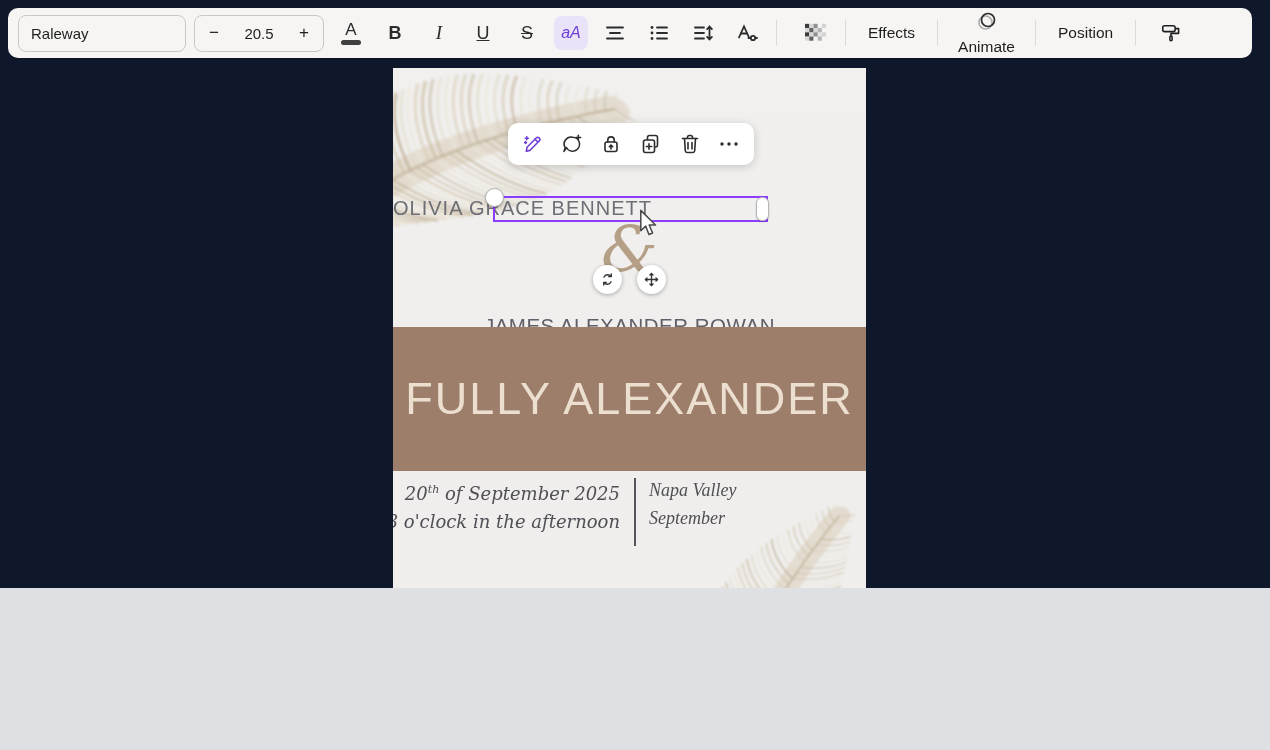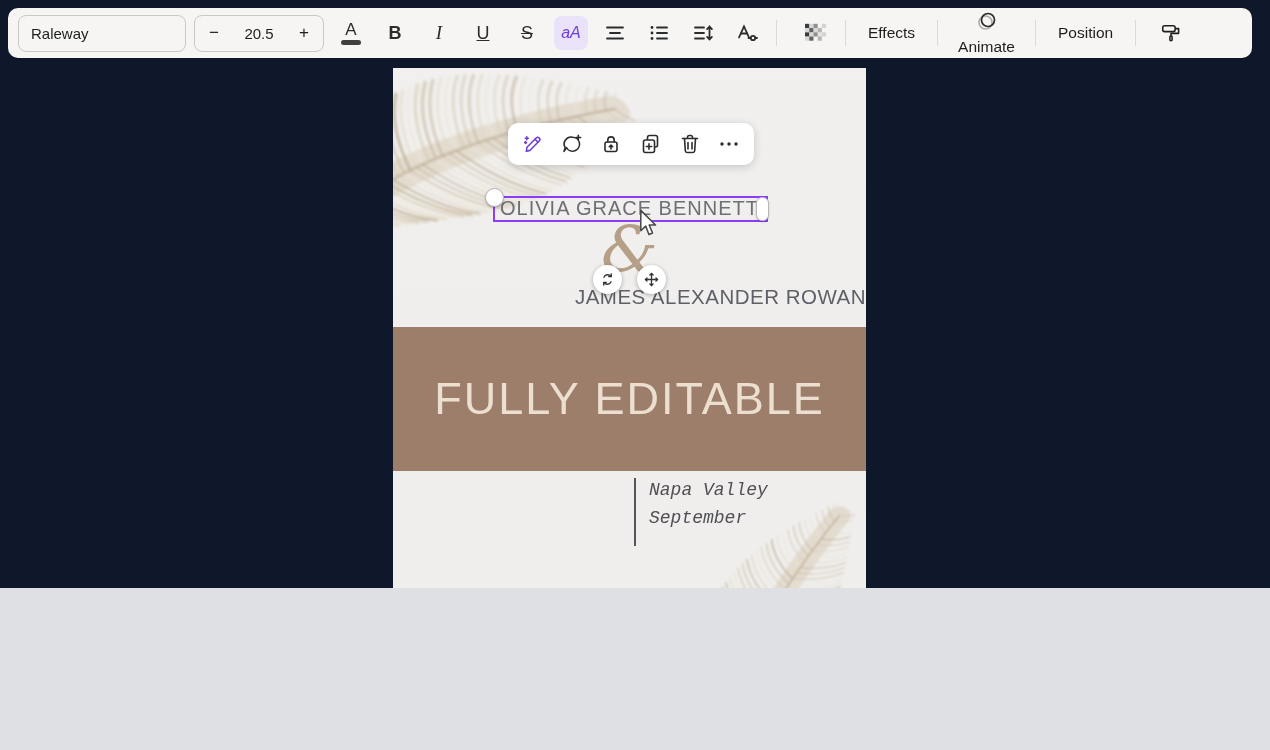--- a/index.html
+++ b/index.html
@@ -33,34 +33,34 @@
   .animate-group{display:flex;align-items:center;gap:6px;padding:0 8px;cursor:pointer;
                  font-size:15.5px;color:#1e1e1e;white-space:nowrap;flex-direction:column;}
   .roller-btn{margin-left:6px;}
 
   
   .card{position:absolute;left:393px;top:68px;width:473px;height:665px;overflow:hidden;
         background:linear-gradient(180deg,#f1f0ef 0%,#efeeec 55%,#f0efee 100%);}
   .plume-tl{position:absolute;left:-42px;top:-44px;width:268px;height:280px;transform:rotate(34deg);}
   .plume-br{position:absolute;right:-12px;bottom:-6px;width:182px;height:242px;}
   .plume-tl svg,.plume-br svg{width:100%;height:100%;}
-  .bride{position:absolute;top:129px;left:0;width:100%;text-align:center;font-size:20px;
+  .bride{position:absolute;top:129px;left:0;width:100%;font-size:20px;
          letter-spacing:1px;color:#6e6e77;}
   .amp{position:absolute;top:150px;left:0;width:100%;text-align:center;
        font-family:"DejaVu Serif",serif;font-style:italic;font-size:64px;color:#b5a087;line-height:1;}
-  .groom{position:absolute;top:217px;left:0;width:100%;text-align:right;font-size:20.5px;
+  .groom{position:absolute;top:246px;left:0;width:100%;text-align:center;font-size:20.5px;
          letter-spacing:.5px;color:#5f5f68;}
   .banner{position:absolute;left:0;top:259px;width:100%;height:144px;background:#9c7e6b;
           display:flex;align-items:center;justify-content:center;}
   .banner-text{font-size:45px;letter-spacing:2px;color:#ecdfcf;}
   .datecol{position:absolute;top:408px;right:246px;text-align:right;font-family:"DejaVu Serif",serif;
            font-style:italic;font-size:18px;color:#504f55;line-height:28px;white-space:nowrap;}
   .datecol sup{font-size:11px;}
   .colsep{position:absolute;left:241px;top:410px;width:1.5px;height:68px;background:#56555b;}
-  .venuecol{position:absolute;top:408px;left:256px;text-align:left;font-family:Liberation Mono, monospace;
+  .venuecol{position:absolute;top:408px;left:256px;text-align:left;font-family:Liberation Serif, serif;
             font-style:italic;font-size:18px;color:#504f55;line-height:28px;white-space:nowrap;}
   .footer-note{position:absolute;top:551px;left:0;width:100%;text-align:center;font-style:italic;
                font-size:15px;color:#565660;letter-spacing:.3px;}
 
   
   .ftoolbar{position:absolute;left:508px;top:123px;width:246px;height:42px;background:#fff;
             border-radius:10px;box-shadow:0 2px 10px rgba(0,0,0,.18);display:flex;align-items:center;
             justify-content:space-between;padding:0 13px;box-sizing:border-box;z-index:30;}
   .ficon{width:24px;height:24px;cursor:pointer;flex:none;}
   .ficon svg{width:24px;height:24px;display:block;}
@@ -384,23 +384,27 @@
             <path d="M24 252 Q40 150 126 20" fill="none" stroke="#b8a88d" stroke-width="1.5" opacity=".75"></path>
           </g>
         </svg>
     </div>
 
     <div class="bride">OLIVIA GRACE BENNETT</div>
     <div class="amp">&amp;</div>
     <div class="groom">JAMES ALEXANDER ROWAN</div>
 
     <div class="banner">
-      <span class="banner-text">FULLY EDITABLE</span>
-    </div>
-
+      <span class="banner-text">FULLY ALEXANDER</span>
+    </div>
+
+    <div class="datecol">
+      <div><span>20</span><sup>th</sup><span> of September 2025</span></div>
+      <div>3 o'clock in the afternoon</div>
+    </div>
     <div class="colsep"></div>
     <div class="venuecol">
       <div>Napa Valley</div>
       <div>September</div>
     </div>
 
   </div>
 
   <div class="selbox">
     <div class="corner-handle"></div>

